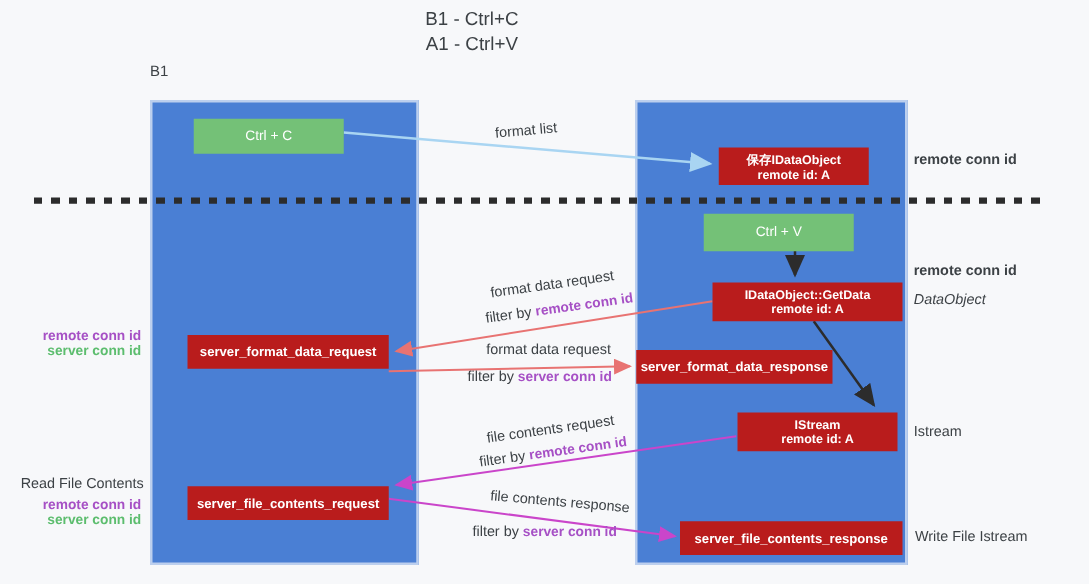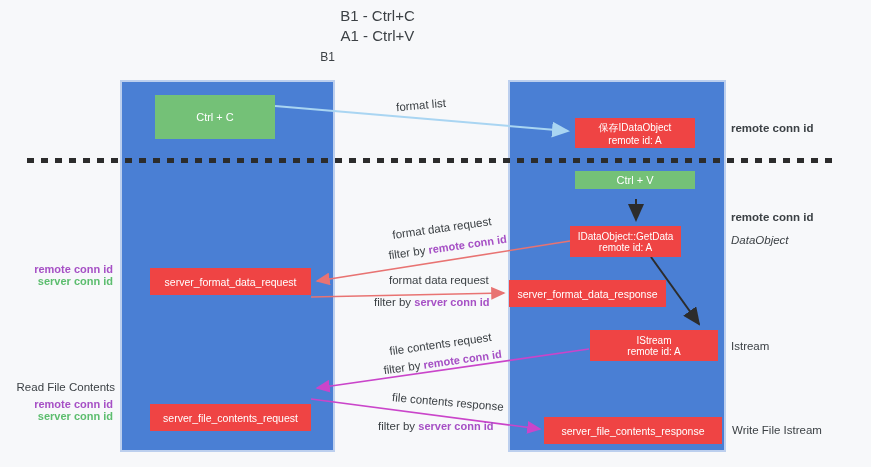--- a/index.html
+++ b/index.html
@@ -13,37 +13,37 @@
     overflow: hidden;
   }
   .abs { position: absolute; }
   .title {
     width: 755px; top: 6px; left: 0;
     text-align: center;
     font-size: 15px; line-height: 20px;
     color: #3c4145;
   }
   .lane-header {
-    text-align: right;
+    text-align: left;
     font-size: 12px; line-height: 14px;
     color: #3c4145;
   }
   .lane {
     background: #4a7fd4;
     border: 2px solid #bccfee;
   }
   .node {
     display: flex; flex-direction: column;
     align-items: center; justify-content: center;
     color: #ffffff;
     text-align: center;
     white-space: nowrap;
   }
   .node.green { background: #74c177; }
-  .node.orange { background: #ef4444; }
+  .node.orange { background: #b91c1c; font-weight: bold; }
   .node .l1 { font-size: 11px; }
   .node .l2 { font-size: 10px; }
   .node.small { font-size: 10.5px; }
   .dashline {
     height: 5px;
     background: repeating-linear-gradient(90deg, #2c2c2c 0 7px, transparent 7px 14px);
   }
   .flow-label {
     font-size: 11.5px;
     color: #3c4145;
@@ -96,52 +96,52 @@
     </defs>
     <line x1="275" y1="106" x2="568" y2="131" stroke="#a9d5f2" stroke-width="2" marker-end="url(#m-lb)"></line>
     <line x1="636" y1="199" x2="636" y2="220" stroke="#2c2c2c" stroke-width="2" marker-end="url(#m-bk)"></line>
     <line x1="651" y1="257" x2="699" y2="324" stroke="#2c2c2c" stroke-width="2" marker-end="url(#m-bk)"></line>
     <line x1="570" y1="241" x2="317" y2="281" stroke="#e87372" stroke-width="1.6" marker-end="url(#m-sa)"></line>
     <line x1="311" y1="297" x2="504" y2="293" stroke="#e87372" stroke-width="1.6" marker-end="url(#m-sa)"></line>
     <line x1="589" y1="349" x2="317" y2="388" stroke="#ca45ca" stroke-width="1.6" marker-end="url(#m-mg)"></line>
     <line x1="311" y1="399" x2="540" y2="429" stroke="#ca45ca" stroke-width="1.6" marker-end="url(#m-mg)"></line>
   </svg>
 
-  <div class="abs node green" style="left:155px; top:95px; width:120px; height:44px;">
+  <div class="abs node green" style="left:155px; top:95px; width:120px; height:28px;">
     <span class="l1">Ctrl + C</span>
   </div>
 
   <div class="abs node orange" style="left:575px; top:118px; width:120px; height:30px;">
     <span class="l2">保存IDataObject</span>
     <span class="l2">remote id: A</span>
   </div>
 
-  <div class="abs node green" style="left:575px; top:171px; width:120px; height:18px;align-items:center;">
+  <div class="abs node green" style="left:563px; top:171px; width:120px; height:30px;align-items:center;">
     <span class="l1">Ctrl + V</span>
   </div>
 
-  <div class="abs node orange" style="left:570px; top:226px; width:111px; height:31px;">
+  <div class="abs node orange" style="left:570px; top:226px; width:152px; height:31px;">
     <span class="l2">IDataObject::GetData</span>
     <span class="l2">remote id: A</span>
   </div>
 
   <div class="abs node orange small" style="left:509px; top:280px; width:157px; height:27px;">
     <span>server_format_data_response</span>
   </div>
 
   <div class="abs node orange small" style="left:150px; top:268px; width:161px; height:27px;">
     <span>server_format_data_request</span>
   </div>
 
   <div class="abs node orange" style="left:590px; top:330px; width:128px; height:31px;">
     <span class="l2">IStream</span>
     <span class="l2">remote id: A</span>
   </div>
 
-  <div class="abs node orange small" style="left:150px; top:404px; width:161px; height:27px;">
+  <div class="abs node orange small" style="left:150px; top:389px; width:161px; height:27px;">
     <span>server_file_contents_request</span>
   </div>
 
   <div class="abs node orange small" style="left:544px; top:417px; width:178px; height:27px;">
     <span>server_file_contents_response</span>
   </div>
 
   <div class="abs flow-label rot-m5" style="left:396px; top:99px;">format list</div>
 
   <div class="abs flow-label rot-m8" style="left:392px; top:222px;">format data request</div>

